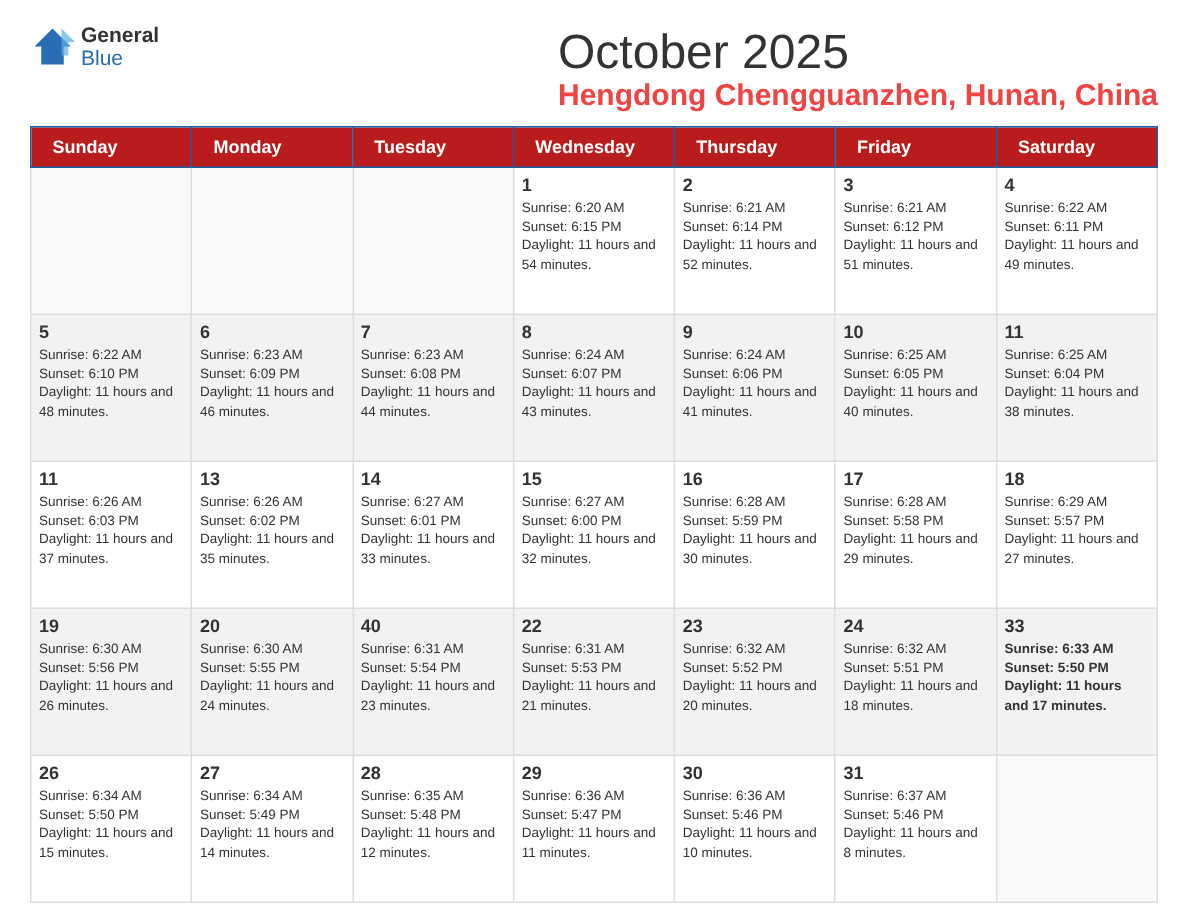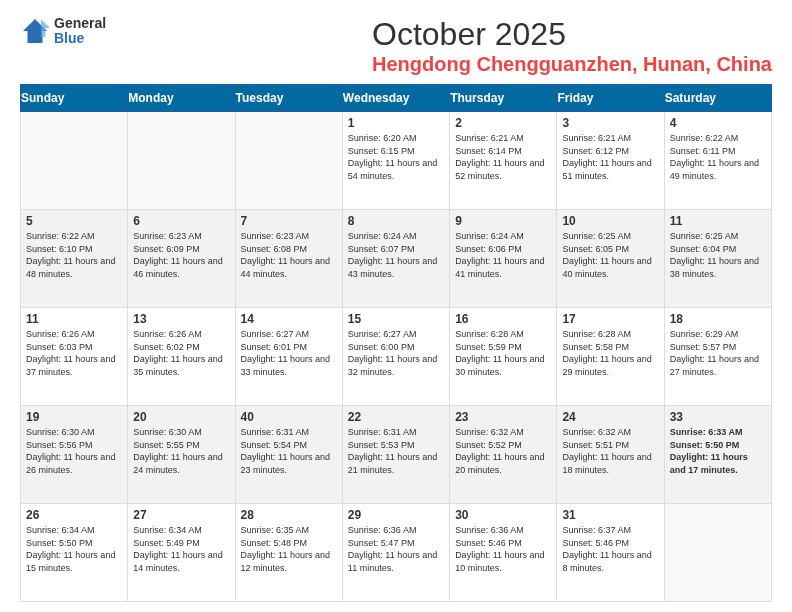--- a/index.html
+++ b/index.html
@@ -33,21 +33,21 @@
       flex-direction: column;
       line-height: 1.1;
     }
     .logo-general {
       font-size: 14px;
       font-weight: bold;
       color: #333;
     }
     .logo-blue {
       font-size: 14px;
-      font-weight: bold;
+      font-weight: normal;
       color: #2a6db5;
     }
     .logo-icon {
       width: 30px;
       height: 30px;
     }
     .title-area {
       text-align: left;
     }
     .month-title {
@@ -61,24 +61,24 @@
       font-weight: bold;
     }
     .calendar {
       flex: 1;
       border: 1px solid #ccc;
       border-collapse: collapse;
       width: 100%;
       table-layout: fixed;
     }
     .calendar th {
-      background-color: #0369a1;
+      background-color: #b91c1c;
       color: white;
       text-align: left;
-      padding: 6px 0;
+      padding: 6px 14px;
       font-size: 12px;
       font-weight: bold;
       border: 1px solid #1a5da5;
     }
     .calendar td {
       vertical-align: top;
       padding: 4px 5px;
       border: 1px solid #ddd;
       font-size: 9.5px;
       color: #333;

